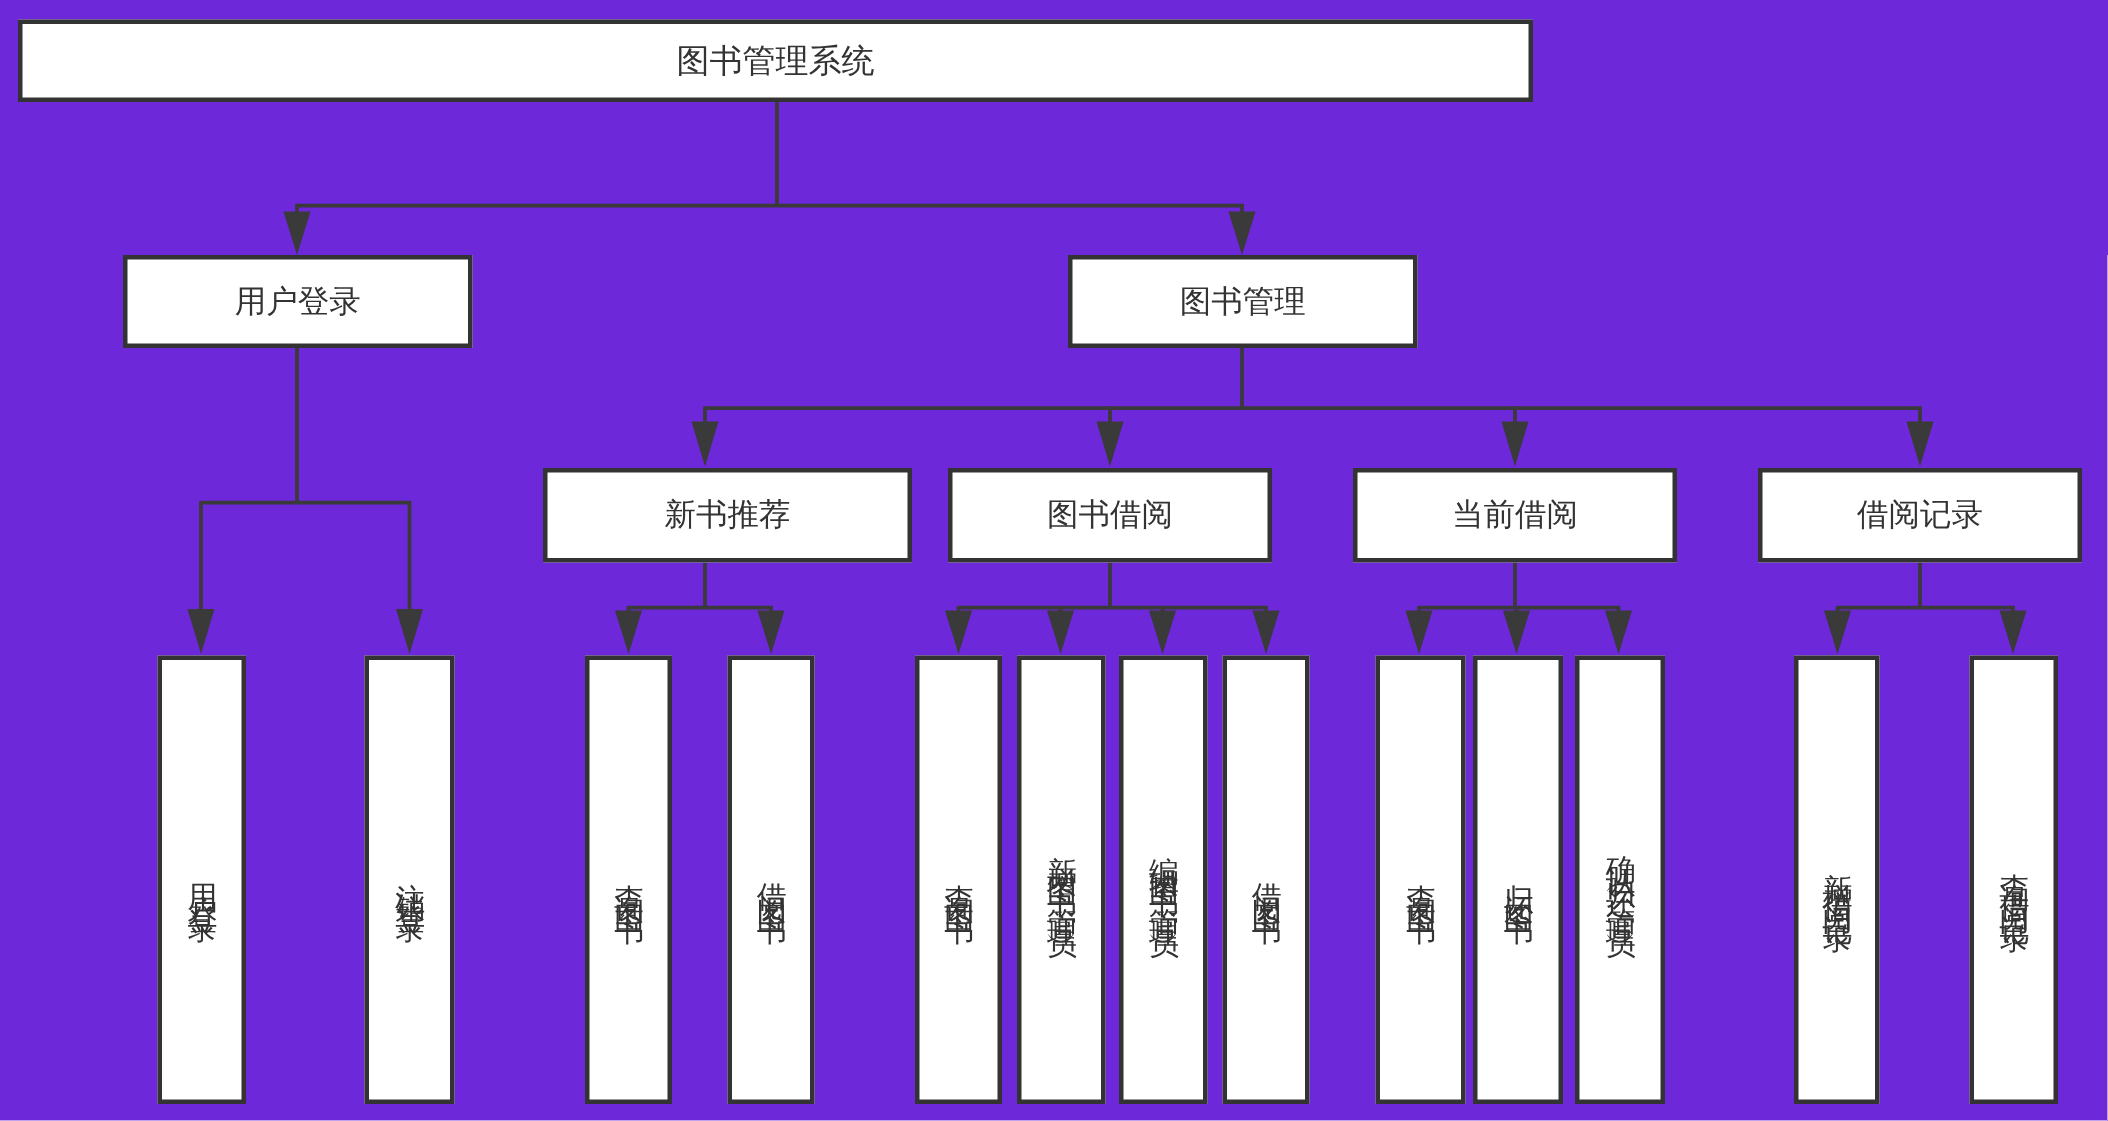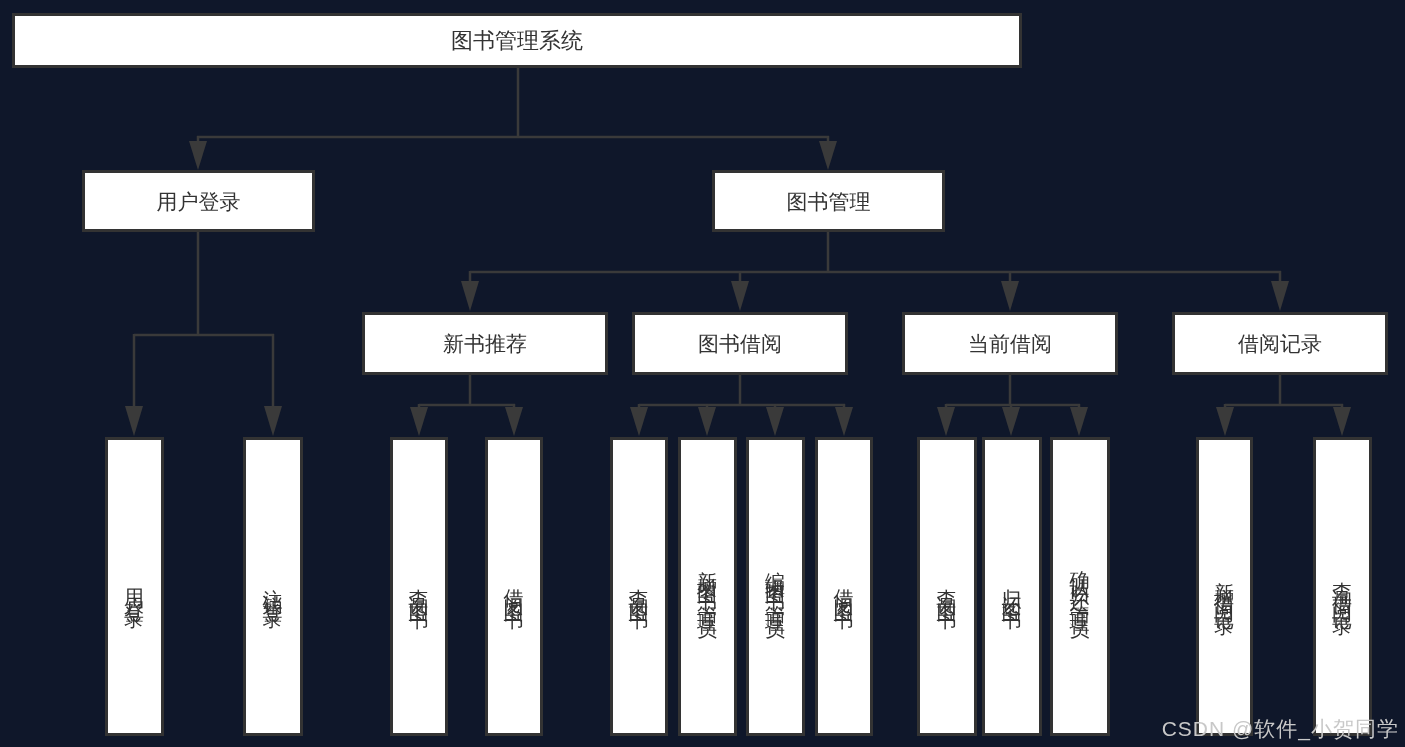--- a/index.html
+++ b/index.html
@@ -4,21 +4,21 @@
 <style>
   html, body {
     margin: 0;
     padding: 0;
     background: #ffffff;
   }
   .stage {
     position: relative;
     width: 1405px;
     height: 747px;
-    background: #0f172a;
+    background: #6d28d9;
     font-family: "Liberation Sans", "DejaVu Sans", sans-serif;
     overflow: hidden;
   }
   .connectors {
     position: absolute;
     left: 0;
     top: 0;
     width: 1405px;
     height: 747px;
     z-index: 1;
@@ -195,15 +195,14 @@
     <span>确认归还（管理员）</span>
   </div>
 
   <div class="node v" style="left:1196px; top:437px; width:57px; height:299px;">
     <span>新增借阅记录</span>
   </div>
   <div class="node v" style="left:1313px; top:437px; width:59px; height:299px;">
     <span>查询借阅记录</span>
   </div>
 
-  <div class="watermark">CSDN @软件_小贺同学</div>
 
 </div>
 
 </body></html>

